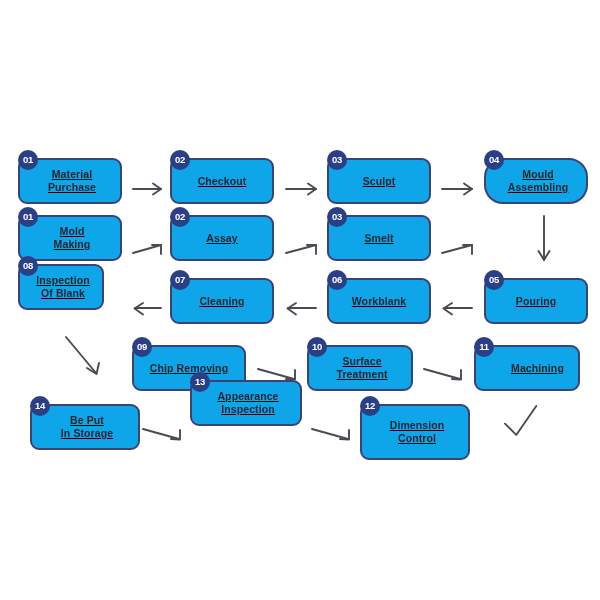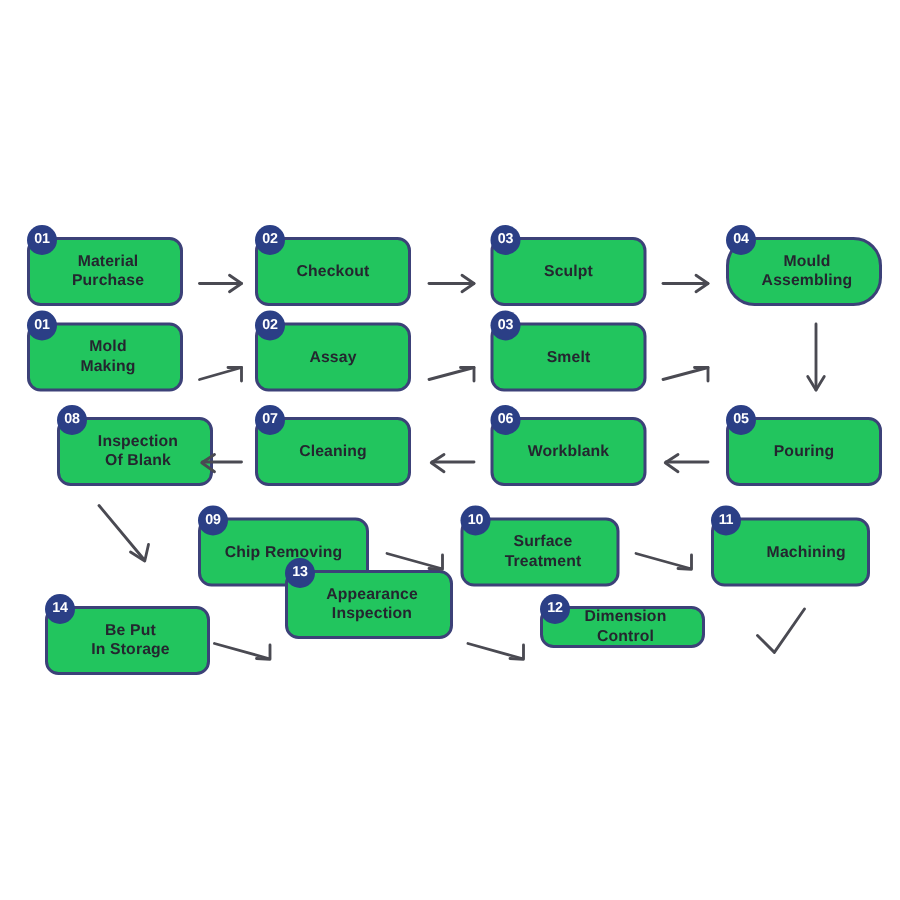--- a/index.html
+++ b/index.html
@@ -17,25 +17,26 @@
     background: #ffffff;
     overflow: hidden;
   }
 
   
   .node {
     position: absolute;
     box-sizing: border-box;
     border: 2px solid #3c4178;
     border-radius: 9px;
-    background: #22c55e;
+    background: #0ea5e9;
     display: flex;
     align-items: center;
     justify-content: center;
     text-align: center;
+    text-decoration: underline;
   }
   .node-label {
     font-family: "Liberation Sans", sans-serif;
     font-size: 10.5px;
     font-weight: bold;
     line-height: 1.22;
     color: #24262f;
     letter-spacing: 0.1px;
     padding: 0 6px 0 10px;
     white-space: pre-line;
@@ -98,21 +99,21 @@
 Making</div>
       </div>
       <div class="node wide" style="left: 170px; top: 215px; width: 104px; height: 46px; border-color: rgb(60, 65, 120);">
         <div class="badge" style="background: rgb(43, 63, 134); color: rgb(255, 255, 255);">02</div>
         <div class="node-label" style="color: rgb(36, 38, 47);">Assay</div>
       </div>
       <div class="node wide" style="left: 327px; top: 215px; width: 104px; height: 46px; border-color: rgb(60, 65, 120);">
         <div class="badge" style="background: rgb(43, 63, 134); color: rgb(255, 255, 255);">03</div>
         <div class="node-label" style="color: rgb(36, 38, 47); text-align: right;">Smelt</div>
       </div>
-      <div class="node" style="left: 18px; top: 278px; width: 104px; height: 46px; border-color: rgb(60, 65, 120); margin-left: 20px;">
+      <div class="node" style="left: 18px; top: 264px; width: 86px; height: 46px; border-color: rgb(60, 65, 120);">
         <div class="badge" style="background: rgb(43, 63, 134); color: rgb(255, 255, 255);">08</div>
         <div class="node-label" style="color: rgb(36, 38, 47);">Inspection
 Of Blank</div>
       </div>
       <div class="node wide" style="left: 170px; top: 278px; width: 104px; height: 46px; border-color: rgb(60, 65, 120);">
         <div class="badge" style="background: rgb(43, 63, 134); color: rgb(255, 255, 255);">07</div>
         <div class="node-label" style="color: rgb(36, 38, 47);">Cleaning</div>
       </div>
       <div class="node wide" style="left: 327px; top: 278px; width: 104px; height: 46px; border-color: rgb(60, 65, 120);">
         <div class="badge" style="background: rgb(43, 63, 134); color: rgb(255, 255, 255);">06</div>
@@ -138,21 +139,21 @@
       <div class="node" style="left: 30px; top: 404px; width: 110px; height: 46px; border-color: rgb(60, 65, 120);">
         <div class="badge" style="background: rgb(43, 63, 134); color: rgb(255, 255, 255);">14</div>
         <div class="node-label" style="color: rgb(36, 38, 47);">Be Put
 In Storage</div>
       </div>
       <div class="node" style="left: 190px; top: 380px; width: 112px; height: 46px; border-color: rgb(60, 65, 120);">
         <div class="badge" style="background: rgb(43, 63, 134); color: rgb(255, 255, 255);">13</div>
         <div class="node-label" style="color: rgb(36, 38, 47);">Appearance
 Inspection</div>
       </div>
-      <div class="node" style="left: 360px; top: 404px; width: 110px; height: 28px; border-color: rgb(60, 65, 120);">
+      <div class="node" style="left: 360px; top: 404px; width: 110px; height: 56px; border-color: rgb(60, 65, 120);">
         <div class="badge" style="background: rgb(43, 63, 134); color: rgb(255, 255, 255);">12</div>
         <div class="node-label" style="color: rgb(36, 38, 47);">Dimension
 Control</div>
       </div>
     </div>
   <div id="conn-layer">
       <div class="conn" style="left: 133px; top: 181px; width: 34px; height: 16px;">
         <svg width="34" height="16" viewBox="0 0 34 16" fill="none" stroke="#4a4a52" stroke-width="1.9" stroke-linecap="round" stroke-linejoin="round">
           <path d="M0,8 L28,8"></path>
           <polyline points="20,2.5 28,8 20,13.5"></polyline>

